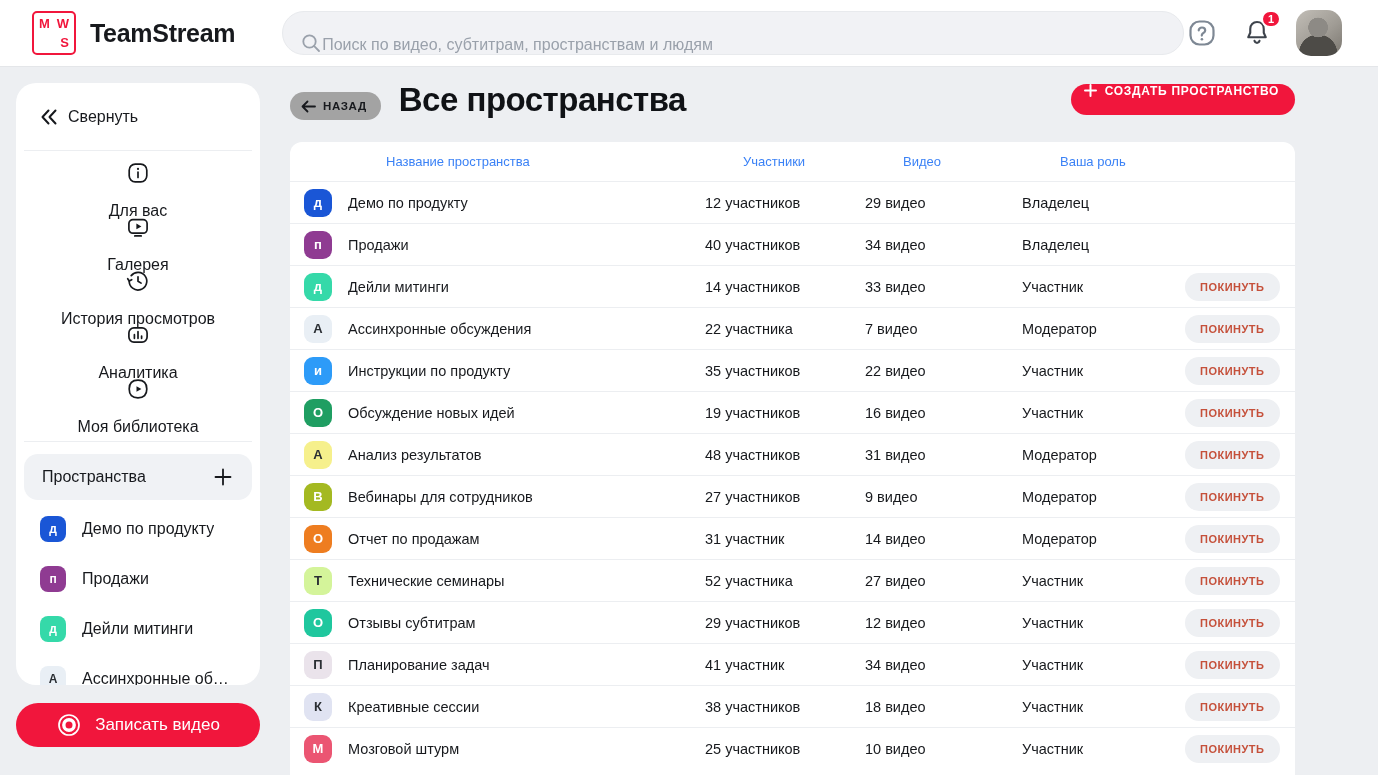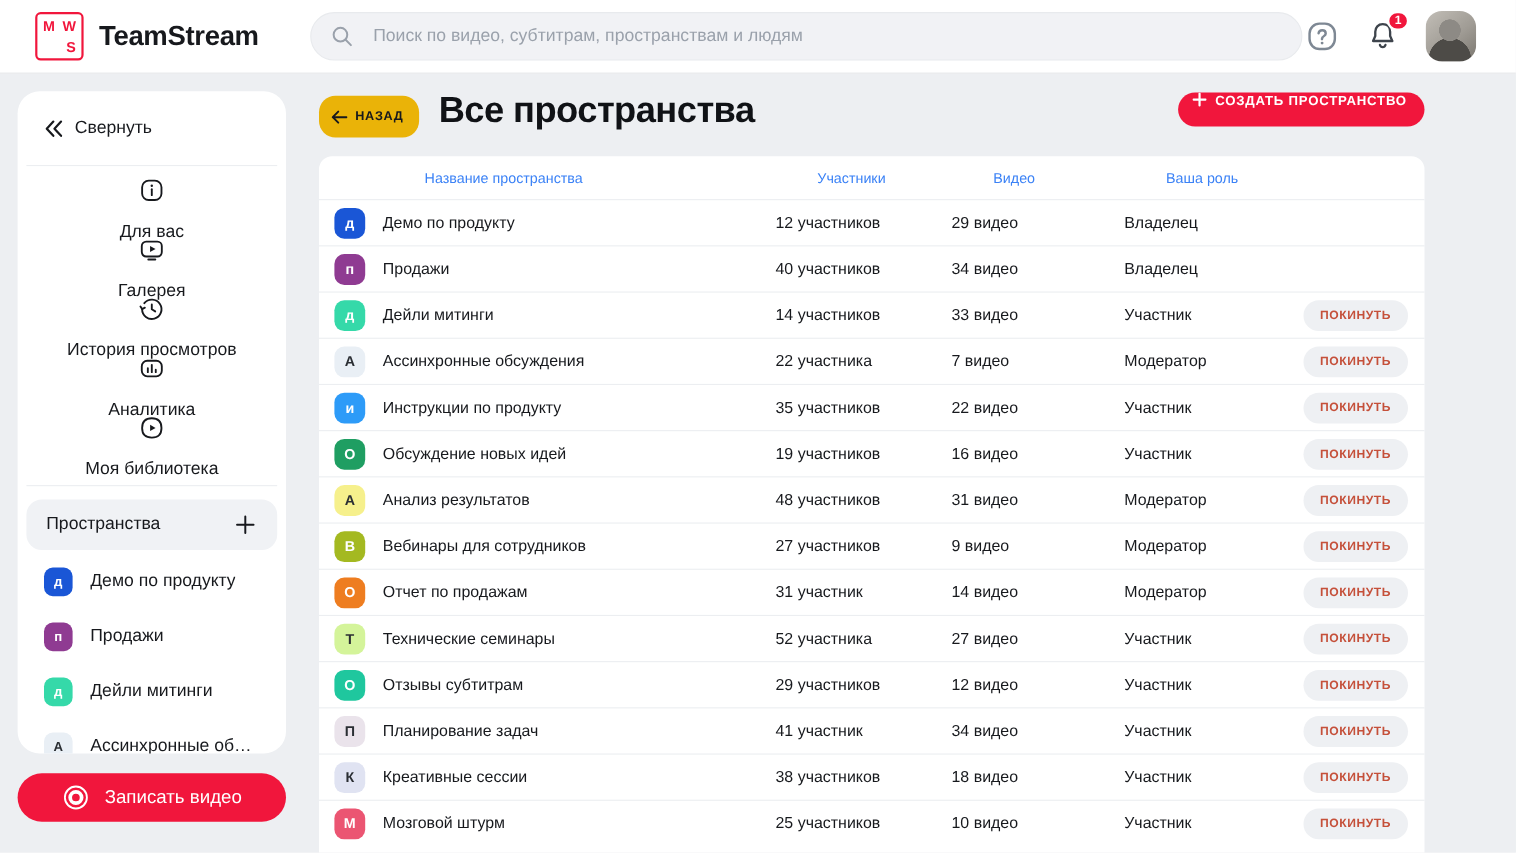--- a/index.html
+++ b/index.html
@@ -11,22 +11,22 @@
     background:#fff; border-bottom:1px solid #E4E6E9; display:flex;
     align-items:center; padding:0 36px 0 32px; z-index:20; }
   .logo-square { width:44px; height:44px; border:2.5px solid var(--accent,#E1243F);
     border-radius:5px; position:relative; flex:none; }
   .logo-square span { position:absolute; font-weight:700; font-size:13px;
     color:var(--accent,#E1243F); line-height:1; }
   .logo-m { top:4px; left:5px; } .logo-w { top:4px; right:5px; } .logo-s { bottom:4px; right:5px; }
   .brand { font-size:25px; font-weight:700; letter-spacing:-0.3px; color:#17191D; margin-left:14px; }
 
   .search { margin-left:47px; width:902px; height:44px; border-radius:22px;
-    background:#F1F2F5; border:1px solid #E8EAED; display:flex; align-items:center;
-    padding:9px 17px; gap:17px; }
+    background:#F1F2F5; border:1px solid #E8EAED; display:flex; align-items:flex-end;
+    padding:0 17px; gap:0; }
   .search input { border:0; background:transparent; outline:none; font-size:16px;
     color:#3A3F47; flex:1; font-family:inherit; }
   .search input::placeholder { color:#9AA1AB; }
 
   .header-right { display:flex; align-items:center; margin-left:auto; gap:24px; }
   .icon-btn { position:relative; background:none; border:none; cursor:pointer;
     display:flex; align-items:center; justify-content:center; padding:0; }
   .badge { position:absolute; top:-8px; right:-9px; min-width:18px; height:18px;
     border-radius:9px; background:var(--accent,#E1243F); color:#fff; font-size:11px;
     font-weight:700; display:flex; align-items:center; justify-content:center;
@@ -58,21 +58,21 @@
   .space-label { overflow:hidden; text-overflow:ellipsis; }
 
   .record-btn { position:absolute; left:16px; top:703px; width:244px; height:44px;
     border-radius:28px; background:var(--accent,#E1243F); color:#fff; border:none;
     cursor:pointer; display:flex; align-items:center; justify-content:center;
     gap:13px; font-size:17px; font-family:inherit; }
 
   
   .main { position:absolute; left:290px; top:83px; width:1005px; }
   .main-header { display:flex; align-items:center; height:33px; margin-bottom:26px; }
-  .back-pill { height:38px; border-radius:15px; background:#eab308; border:none;
+  .back-pill { height:28px; border-radius:15px; background:#a3a3a3; border:none;
     cursor:pointer; display:flex; align-items:center; gap:7px; padding:0 14px 0 11px;
     font-size:11.5px; font-weight:700; letter-spacing:0.6px; color:#17191D; font-family:inherit;margin-top:13px; }
   .page-title { font-size:33px; font-weight:700; letter-spacing:-0.5px; color:#101216;
     margin-left:18px; }
   .create-btn { margin-left:auto; height:31px; border-radius:16px;
     background:var(--accent,#E1243F); color:#fff; border:none; cursor:pointer;
     display:flex; gap:8px; padding:0 16px 0 13px; font-size:12px;
     font-weight:700; letter-spacing:0.7px; font-family:inherit; }
 
   .table-card { background:#fff; border-radius:12px 12px 0 0; width:1005px;

